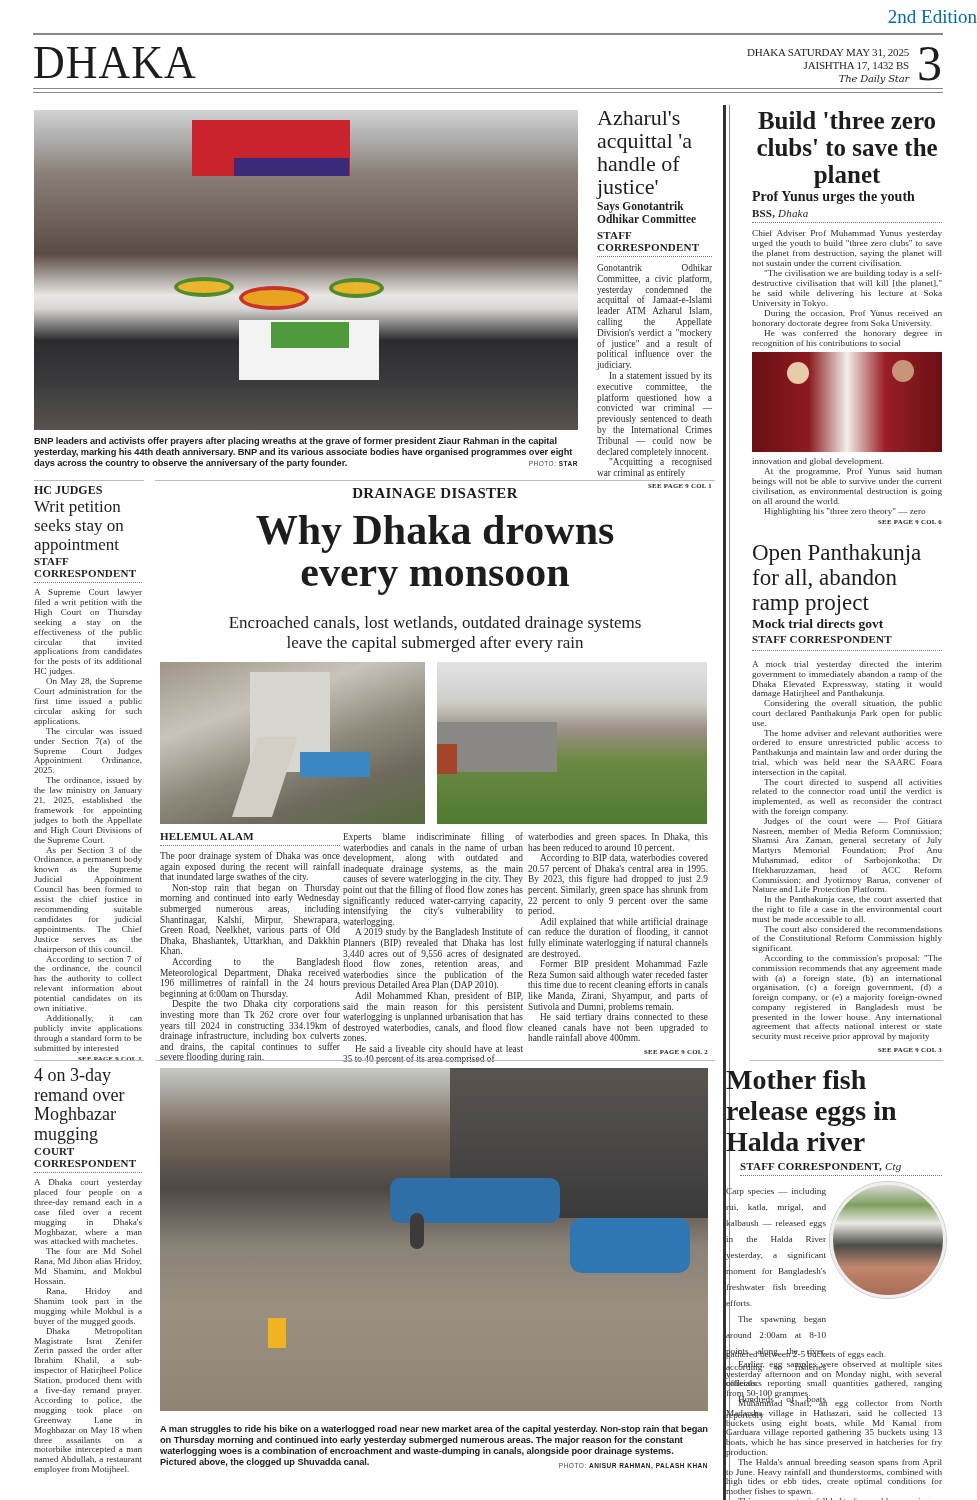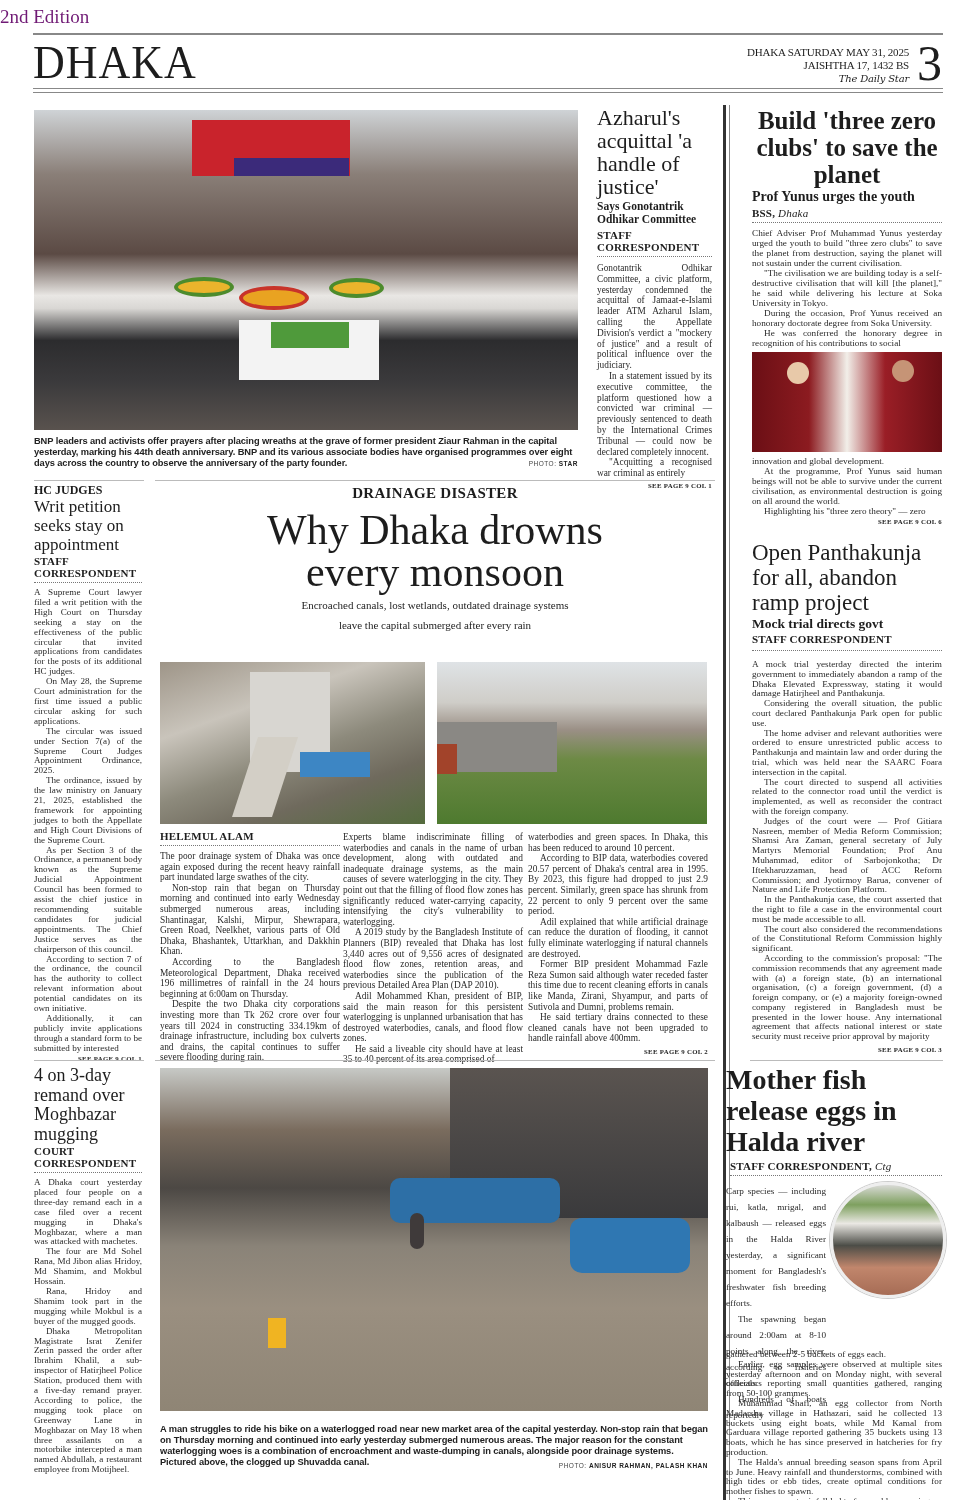--- a/index.html
+++ b/index.html
@@ -1,18 +1,18 @@
 <!DOCTYPE html>
 <html><head>
 <meta charset="utf-8">
 <style>
 *{box-sizing:border-box;margin:0;padding:0}
 body{width:977px;height:1500px;background:#fff;color:#1d1d1d;font-family:"Liberation Serif","DejaVu Serif",serif;position:relative;overflow:hidden}
 .abs{position:absolute}
-.edition{left:0;width:977px;top:6px;text-align:left;font-size:19px;color:#701a75}
+.edition{left:0;width:977px;top:6px;text-align:right;font-size:19px;color:#0369a1}
 .rule{left:33px;width:910px;height:2px;background:#888}
 .masthead{left:33px;top:38px;font-size:44px;letter-spacing:1px;font-weight:normal;line-height:50px;transform:scaleY(1.05)}
 .dateline{right:68px;top:46px;text-align:right;font-size:11px;line-height:13px;letter-spacing:-.2px}
 .dateline .ds{font-style:italic;font-family:"DejaVu Serif",serif;font-size:10px}
 .pagenum{right:35px;top:38px;font-size:50px;line-height:50px}
 .photo{overflow:hidden}
 .cap{font-family:"Liberation Sans",sans-serif;font-weight:bold;font-size:9.3px;line-height:11px;color:#222;letter-spacing:-.1px}
 .credit{font-family:"Liberation Sans",sans-serif;font-size:6.5px;letter-spacing:.5px;text-align:right;color:#444}
 .credit b{color:#222}
 .hd{font-weight:normal;color:#1d1d1d}
@@ -123,42 +123,42 @@
     <p>As per Section 3 of the Ordinance, a permanent body known as the Supreme Judicial Appointment Council has been formed to assist the chief justice in recommending suitable candidates for judicial appointments. The Chief Justice serves as the chairperson of this council.</p>
     <p>According to section 7 of the ordinance, the council has the authority to collect relevant information about potential candidates on its own initiative.</p>
     <p>Additionally, it can publicly invite applications through a standard form to be submitted by interested</p>
   </div>
   <div class="see" style="margin-top:1px">SEE PAGE 9 COL 1</div>
 </div>
 
 <div class="abs hrule" style="left:155px;top:480px;width:560px"></div>
 <div class="abs" style="left:155px;top:485px;width:560px;text-align:center">
   <div class="sub" style="font-size:15px;line-height:17px;letter-spacing:.3px">DRAINAGE DISASTER</div>
-  <h1 style="font-size:42px;line-height:42px;font-weight:normal;margin-top:7px">
+  <h1 style="font-size:42px;line-height:42px;font-weight:bold;margin-top:7px">
     <div>Why Dhaka drowns</div>
     <div>every monsoon</div>
   </h1>
-  <div style="font-size:11px;line-height:20px;margin-top:2px">
+  <div style="font-size:17px;line-height:20px;margin-top:20px">
     <div>Encroached canals, lost wetlands, outdated drainage systems</div>
     <div>leave the capital submerged after every rain</div>
   </div>
 </div>
 <div class="abs photo" style="left:160px;top:662px;width:265px;height:162px;background:linear-gradient(160deg,#9e9588 0%,#c9c4bb 30%,#8d8a7c 55%,#6f6a5d 75%,#546b3d 100%)">
   <div class="abs" style="left:90px;top:10px;width:80px;height:100px;background:#d8d6d1"></div>
   <div class="abs" style="left:140px;top:90px;width:70px;height:25px;background:#3d86c4"></div>
   <div class="abs" style="left:85px;top:75px;width:40px;height:80px;background:#d3cfc6;transform:skewX(-18deg)"></div>
 </div>
 <div class="abs photo" style="left:437px;top:662px;width:270px;height:162px;background:linear-gradient(180deg,#dfe3e6 0%,#cfcdc8 25%,#9a8f85 42%,#6d8a45 60%,#4e7a2f 100%)">
   <div class="abs" style="left:0;top:60px;width:120px;height:50px;background:#8a8884"></div>
   <div class="abs" style="left:0;top:82px;width:20px;height:30px;background:#a2432a"></div>
 </div>
 <div class="abs" style="left:160px;top:830px;width:180px">
   <div class="byline">HELEMUL ALAM</div>
   <div class="body" style="margin-top:5px;font-size:9.4px;line-height:10.6px">
-    <p>The poor drainage system of Dhaka was once again exposed during the recent heavy rainfall part inundated large swathes of the city.</p>
+    <p>The poor drainage system of Dhaka was once again exposed during the recent will rainfall that inundated large swathes of the city.</p>
     <p>Non-stop rain that began on Thursday morning and continued into early Wednesday submerged numerous areas, including Shantinagar, Kalshi, Mirpur, Shewrapara, Green Road, Neelkhet, various parts of Old Dhaka, Bhashantek, Uttarkhan, and Dakkhin Khan.</p>
     <p>According to the Bangladesh Meteorological Department, Dhaka received 196 millimetres of rainfall in the 24 hours beginning at 6:00am on Thursday.</p>
     <p>Despite the two Dhaka city corporations investing more than Tk 262 crore over four years till 2024 in constructing 334.19km of drainage infrastructure, including box culverts and drains, the capital continues to suffer severe flooding during rain.</p>
   </div>
 </div>
 <div class="abs" style="left:343px;top:832px;width:180px">
   <div class="body" style="font-size:9.4px;line-height:10.6px">
     <p>Experts blame indiscriminate filling of waterbodies and canals in the name of urban development, along with outdated and inadequate drainage systems, as the main causes of severe waterlogging in the city. They point out that the filling of flood flow zones has significantly reduced water-carrying capacity, intensifying the city's vulnerability to waterlogging.</p>
     <p>A 2019 study by the Bangladesh Institute of Planners (BIP) revealed that Dhaka has lost 3,440 acres out of 9,556 acres of designated flood flow zones, retention areas, and waterbodies since the publication of the previous Detailed Area Plan (DAP 2010).</p>
     <p>Adil Mohammed Khan, president of BIP, said the main reason for this persistent waterlogging is unplanned urbanisation that has destroyed waterbodies, canals, and flood flow zones.</p>
@@ -195,21 +195,21 @@
   <div class="abs" style="left:410px;top:150px;width:120px;height:55px;background:#2f77b2;border-radius:12px"></div>
   <div class="abs" style="left:108px;top:250px;width:18px;height:30px;background:#f0b422"></div>
   <div class="abs" style="left:250px;top:145px;width:14px;height:36px;background:#3f3a3a;border-radius:7px"></div>
 </div>
 <div class="abs cap" style="left:160px;top:1424px;width:548px">A man struggles to ride his bike on a waterlogged road near new market area of the capital yesterday. Non-stop rain that began on Thursday morning and continued into early yesterday submerged numerous areas. The major reason for the constant waterlogging woes is a combination of encroachment and waste-dumping in canals, alongside poor drainage systems. Pictured above, the clogged up Shuvadda canal.</div>
 <div class="abs credit" style="left:160px;top:1462px;width:548px"><span>PHOTO:</span> <b>ANISUR RAHMAN, PALASH KHAN</b></div>
 
 <div class="abs hrule" style="left:750px;top:1060px;width:193px"></div>
 <div class="abs" style="left:724px;top:1064px;width:218px">
   <h2 class="hd" style="font-size:28px;line-height:31px;font-weight:bold;padding-left:2px">Mother fish release eggs in Halda river</h2>
-  <div class="byline" style="margin-top:3px;margin-left:6px"><span>STAFF CORRESPONDENT,</span> <i>Ctg</i></div>
+  <div class="byline" style="margin-top:3px;margin-left:16px"><span>STAFF CORRESPONDENT,</span> <i>Ctg</i></div>
 </div>
 <div class="abs" style="left:830px;top:1182px;width:116px;height:116px;border-radius:50%;background:linear-gradient(180deg,#d9dad6 0%,#7ea05f 18%,#eae8e3 35%,#4c4d47 55%,#c1866c 75%,#a66c55 100%);border:3px solid #eee;box-shadow:0 0 0 1px #ccc"></div>
 <div class="abs" style="left:726px;top:1183px;width:100px">
   <div class="body" style="font-size:9.2px;line-height:16px">
     <p>Carp species — including rui, katla, mrigal, and kalbaush — released eggs in the Halda River yesterday, a significant moment for Bangladesh's freshwater fish breeding efforts.</p>
     <p>The spawning began around 2:00am at 8-10 points along the river, according to fisheries officials.</p>
     <p>Hundreds of boats reportedly</p>
   </div>
 </div>
 <div class="abs" style="left:726px;top:1350px;width:216px">

